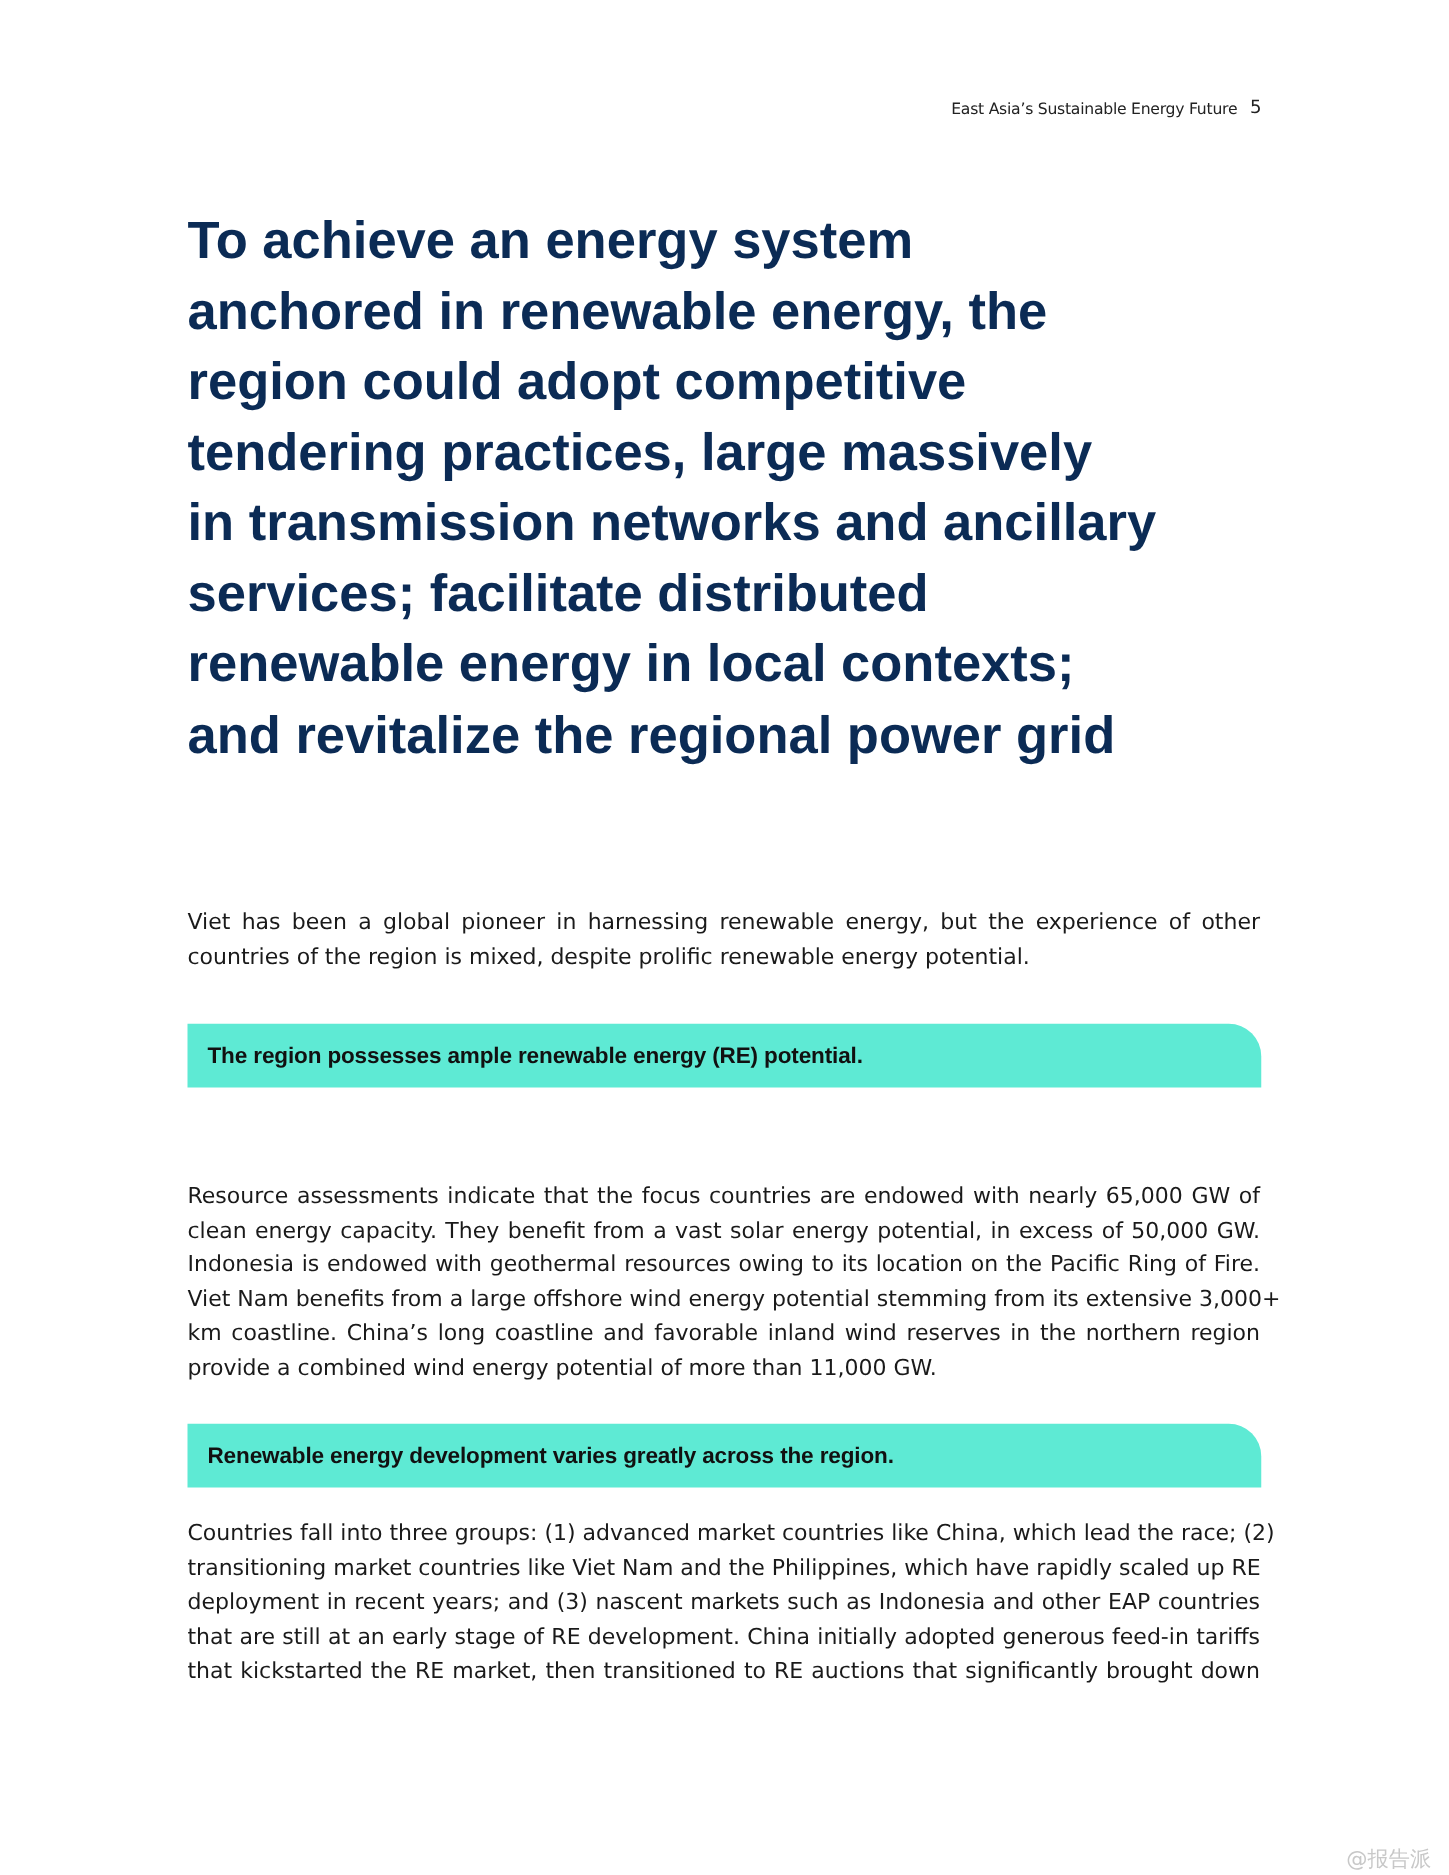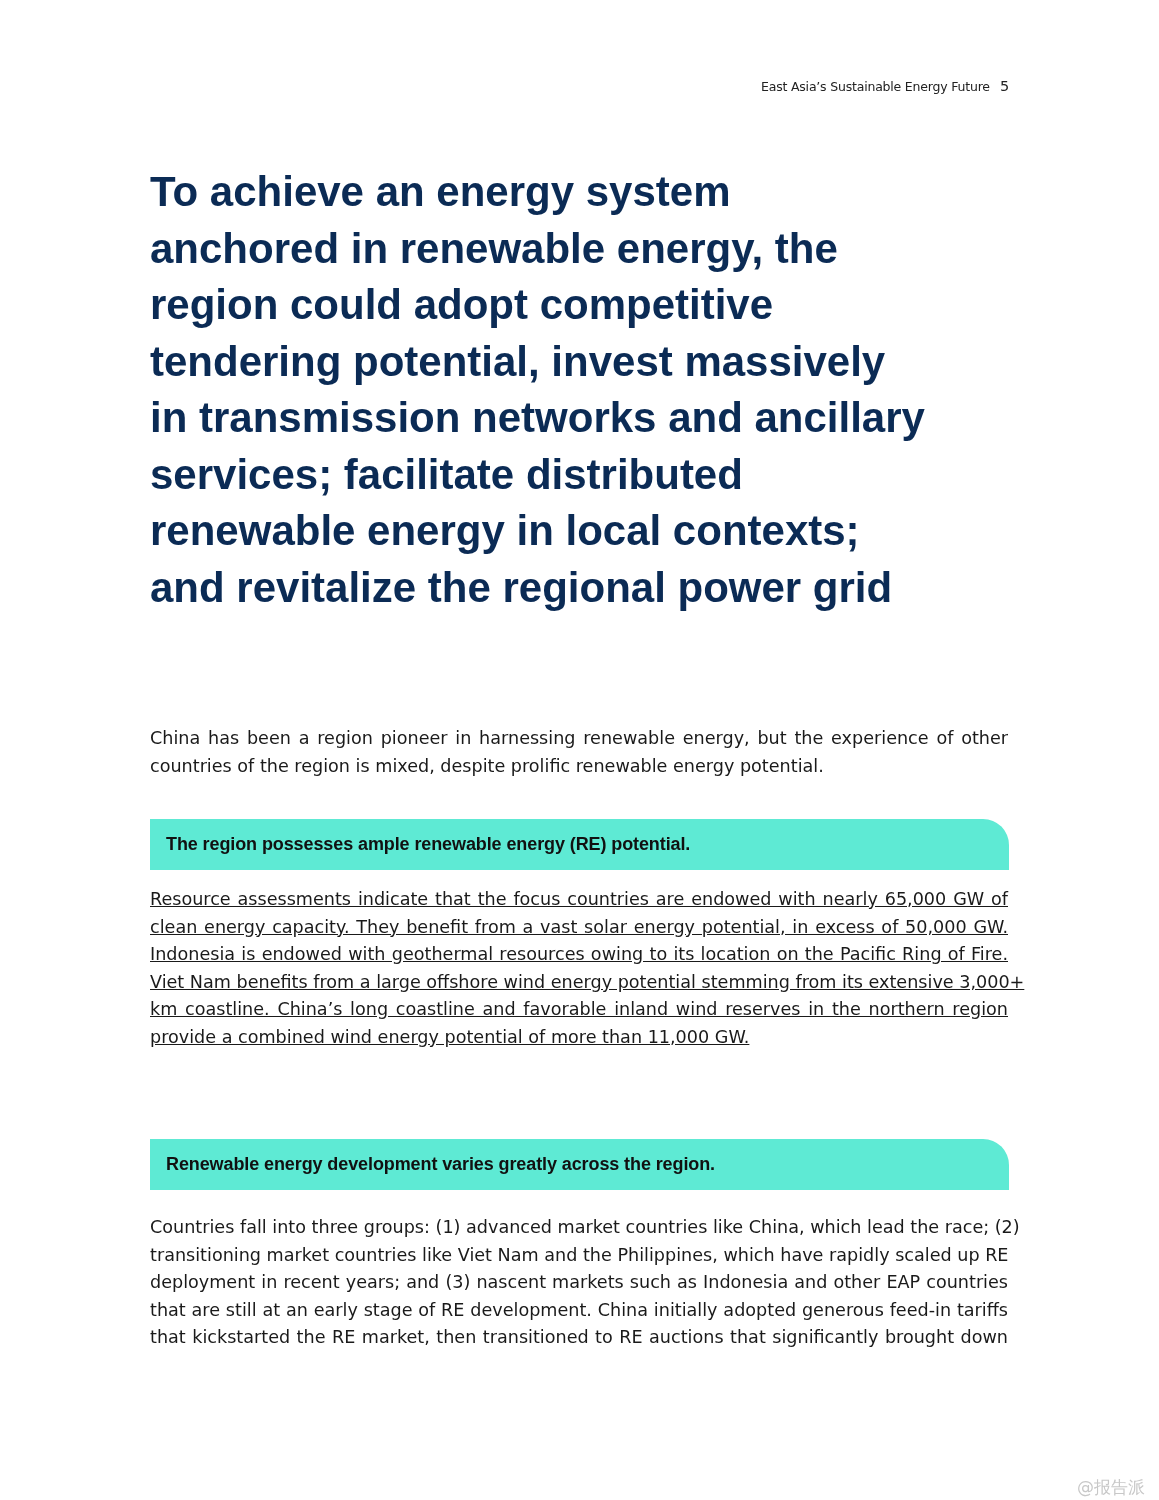--- a/index.html
+++ b/index.html
@@ -20,37 +20,37 @@
 
 <div>
   <div class="running-head">East Asia’s Sustainable Energy Future</div>
   <div class="page-num">5</div>
 </div>
 
 <h1 class="headline">
   <span>To achieve an energy system</span>
   <span>anchored in renewable energy, the</span>
   <span>region could adopt competitive</span>
-  <span>tendering potential, invest massively</span>
+  <span>tendering practices, large massively</span>
   <span>in transmission networks and ancillary</span>
   <span>services; facilitate distributed</span>
   <span>renewable energy in local contexts;</span>
   <span>and revitalize the regional power grid</span>
 </h1>
 
 <p class="para" style="top:725px;">
-  <span>China has been a region pioneer in harnessing renewable energy, but the experience of other</span>
+  <span>Viet has been a global pioneer in harnessing renewable energy, but the experience of other</span>
   <span class="last">countries of the region is mixed, despite prolific renewable energy potential.</span>
 </p>
 
 <div class="band" style="top:819px;">
   <span class="band-text">The region possesses ample renewable energy (RE) potential.</span>
 </div>
 
-<p class="para" style="top:886px;text-decoration:underline;">
+<p class="para" style="top:944px;">
   <span>Resource assessments indicate that the focus countries are endowed with nearly 65,000 GW of</span>
   <span>clean energy capacity. They benefit from a vast solar energy potential, in excess of 50,000 GW.</span>
   <span>Indonesia is endowed with geothermal resources owing to its location on the Pacific Ring of Fire.</span>
   <span>Viet Nam benefits from a large offshore wind energy potential stemming from its extensive 3,000+</span>
   <span>km coastline. China’s long coastline and favorable inland wind reserves in the northern region</span>
   <span class="last">provide a combined wind energy potential of more than 11,000 GW.</span>
 </p>
 
 <div class="band" style="top:1139px;">
   <span class="band-text">Renewable energy development varies greatly across the region.</span>

